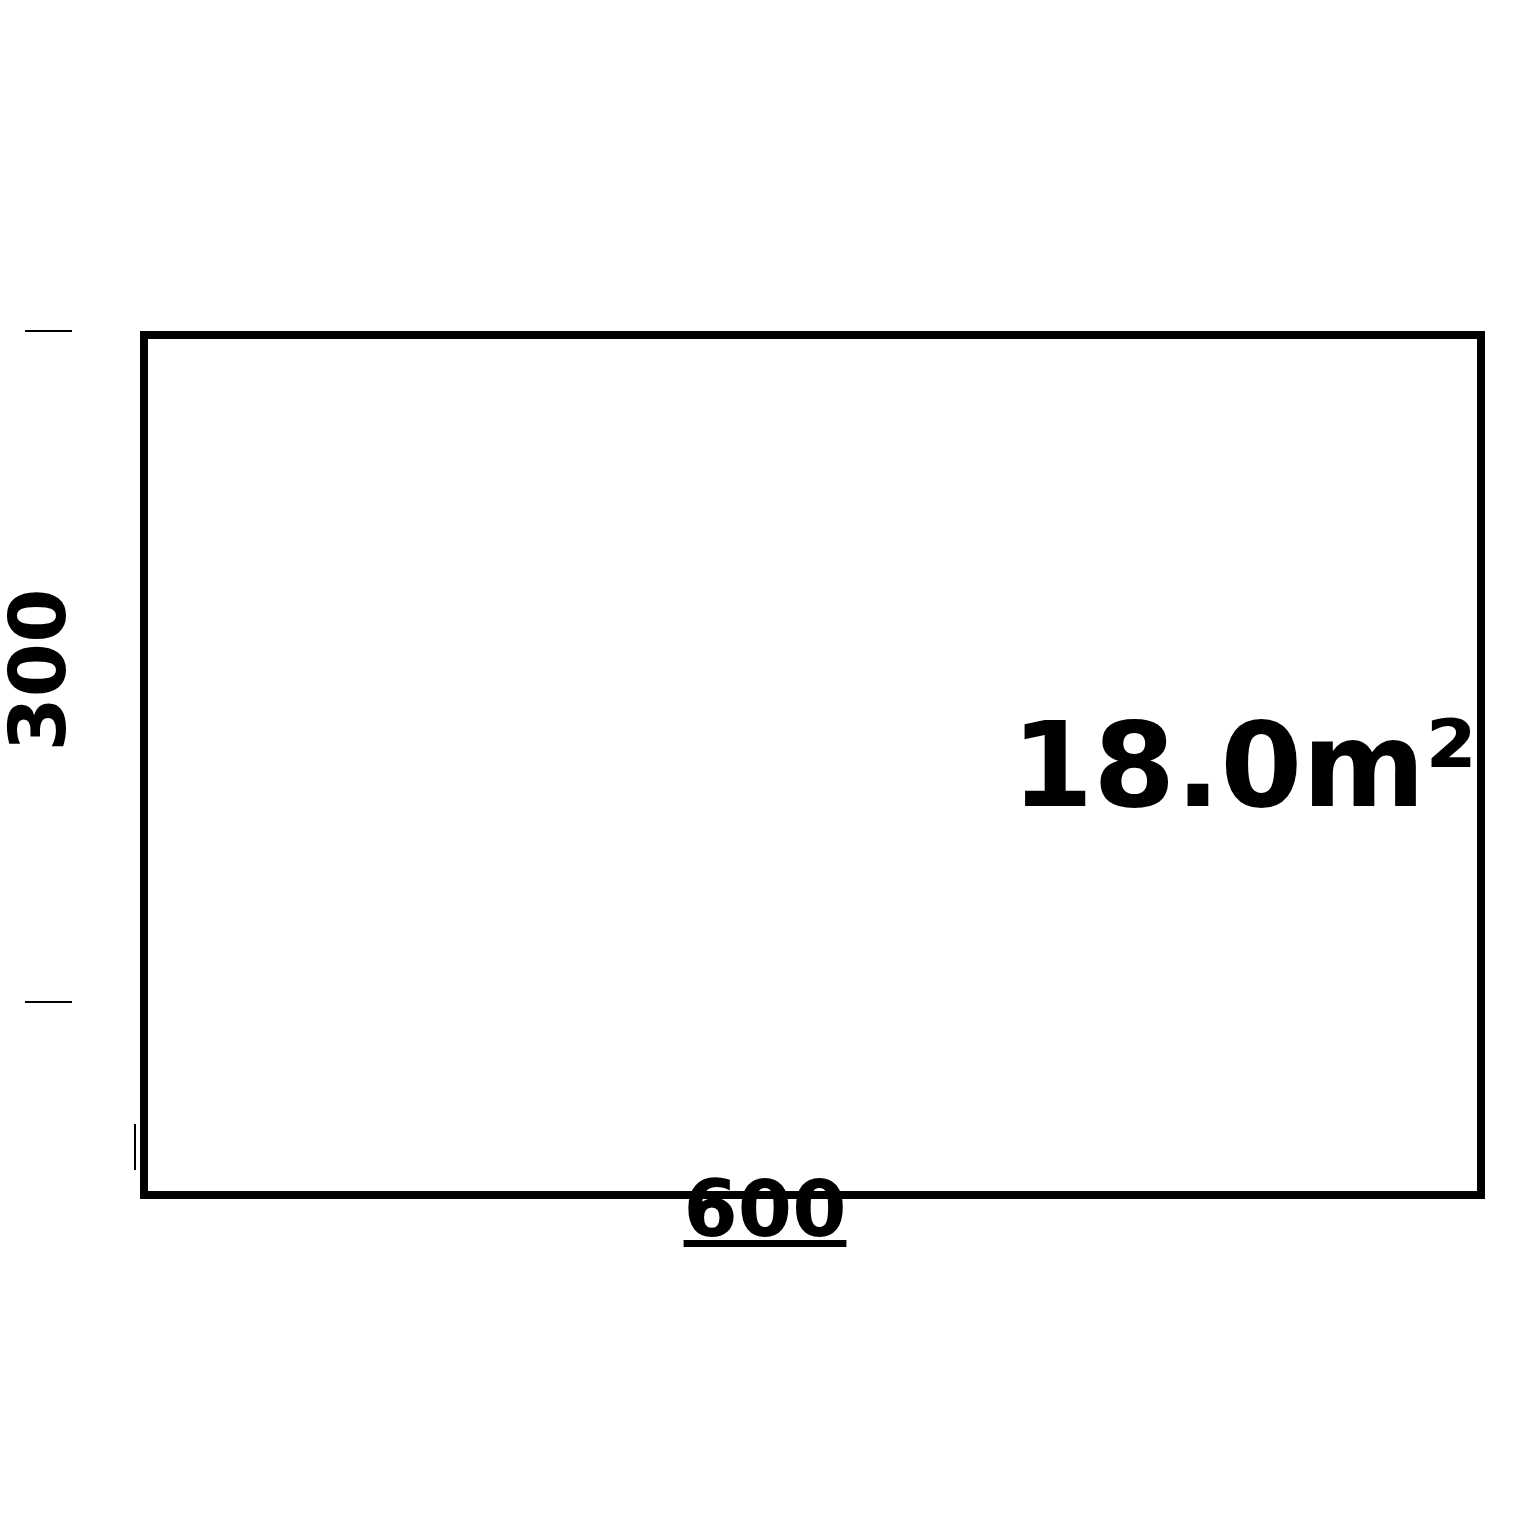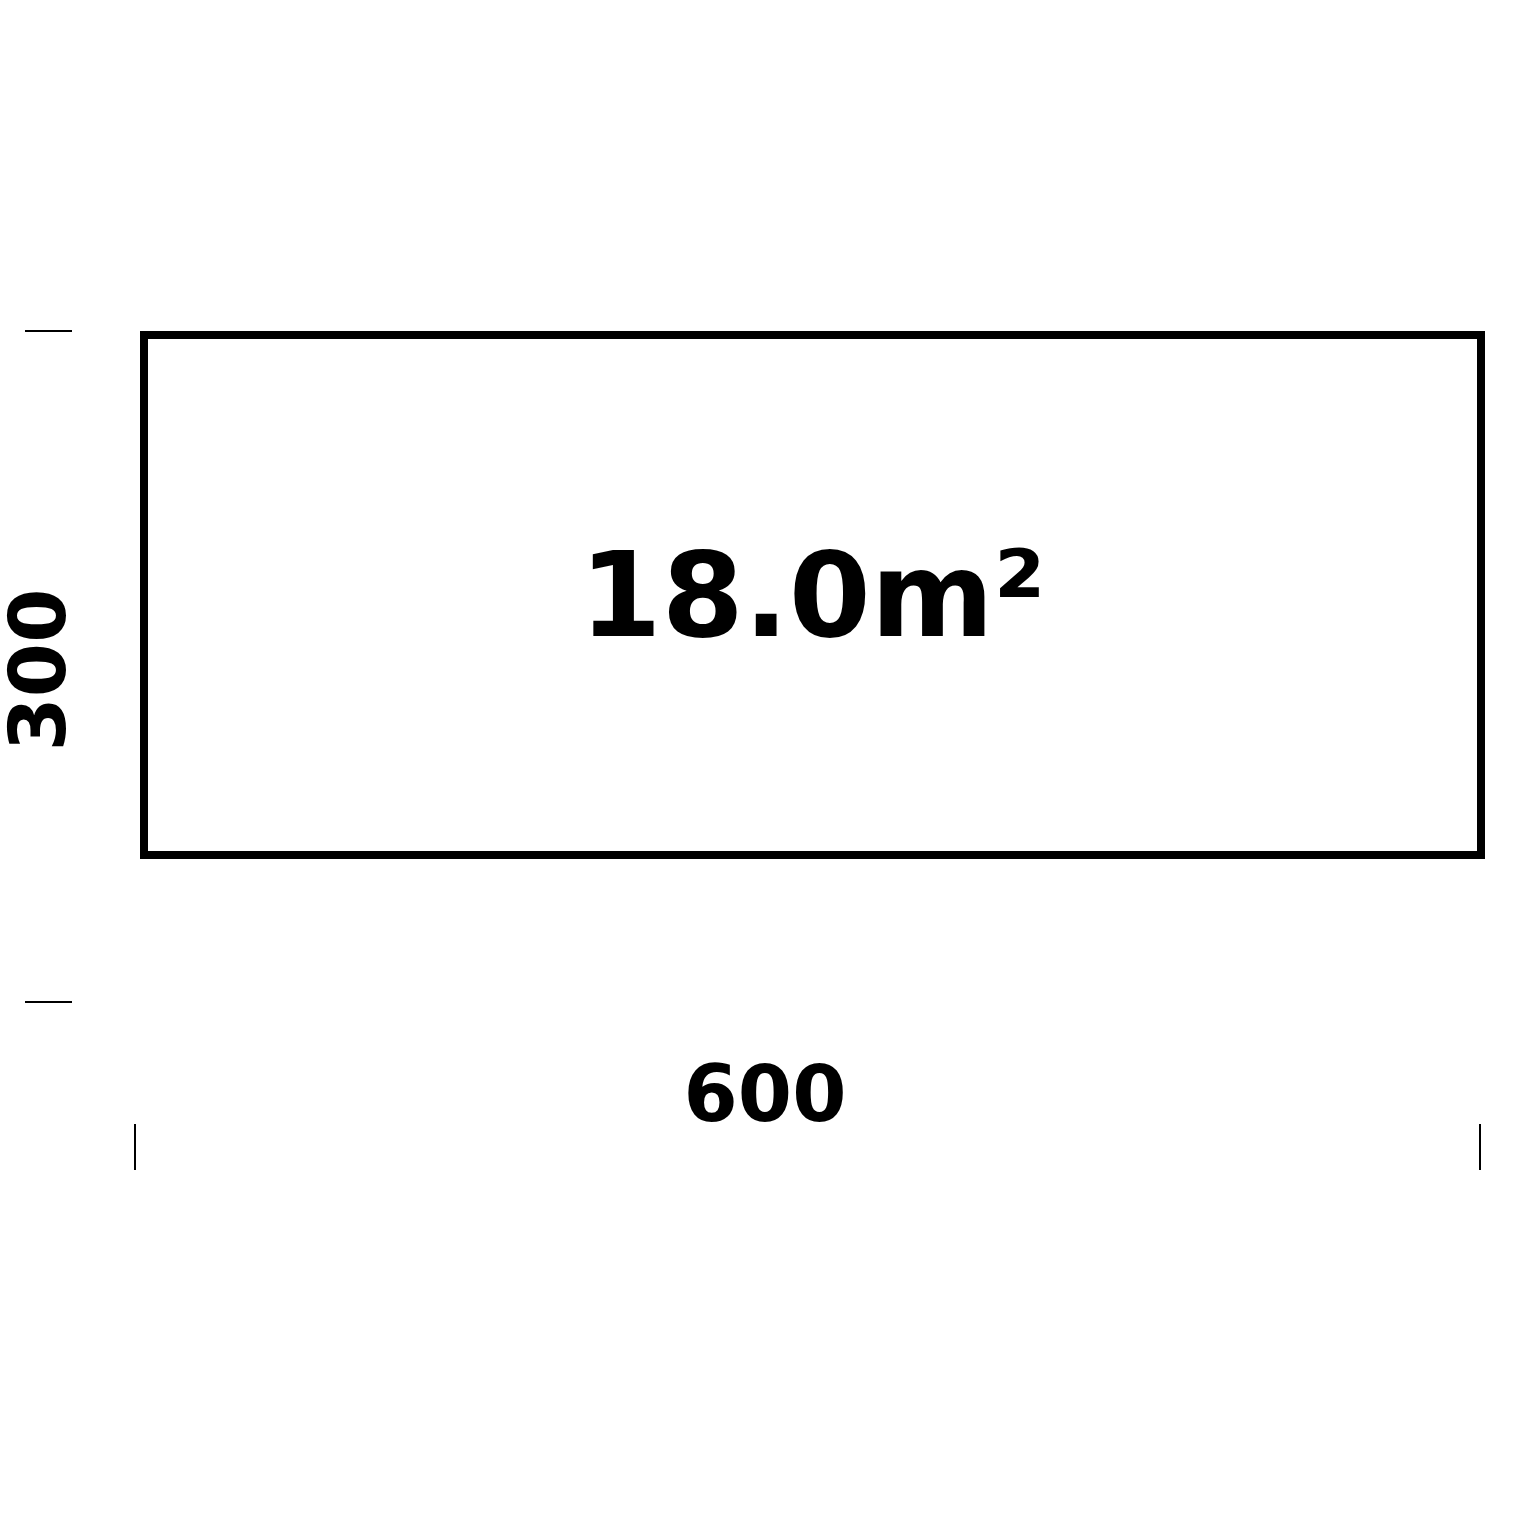--- a/index.html
+++ b/index.html
@@ -14,27 +14,27 @@
     background: var(--background, #ffffff);
     overflow: hidden;
     font-family: "DejaVu Sans", sans-serif;
     color: var(--text, #000000);
   }
   .room-rect {
     position: absolute;
     left: 140px;
     top: 331px;
     width: 1345px;
-    height: 528px;
+    height: 868px;
     box-sizing: border-box;
     border: 8px solid var(--line, #000000);
     background: var(--background, #ffffff);
     display: flex;
     align-items: center;
-    justify-content: center;
+    justify-content: flex-end;
   }
   .area-label {
     font-size: 118px;
     font-weight: bold;
     color: var(--text, #000000);
     line-height: 1;
     white-space: nowrap;
   }
   .dim-label {
     position: absolute;
@@ -45,22 +45,23 @@
     white-space: nowrap;
   }
   .dim-height {
     left: 38px;
     top: 670px;
     transform: translate(-50%, -50%) rotate(-90deg);
     transform-origin: center center;
   }
   .dim-width {
     left: 765px;
-    top: 1094px;
+    top: 1209px;
     transform: translate(-50%, -50%);
+    text-decoration: underline;
   }
   .tick {
     position: absolute;
     background: var(--line, #000000);
   }
   .tick-left-top {
     left: 25px;
     top: 330px;
     width: 47px;
     height: 2px;

